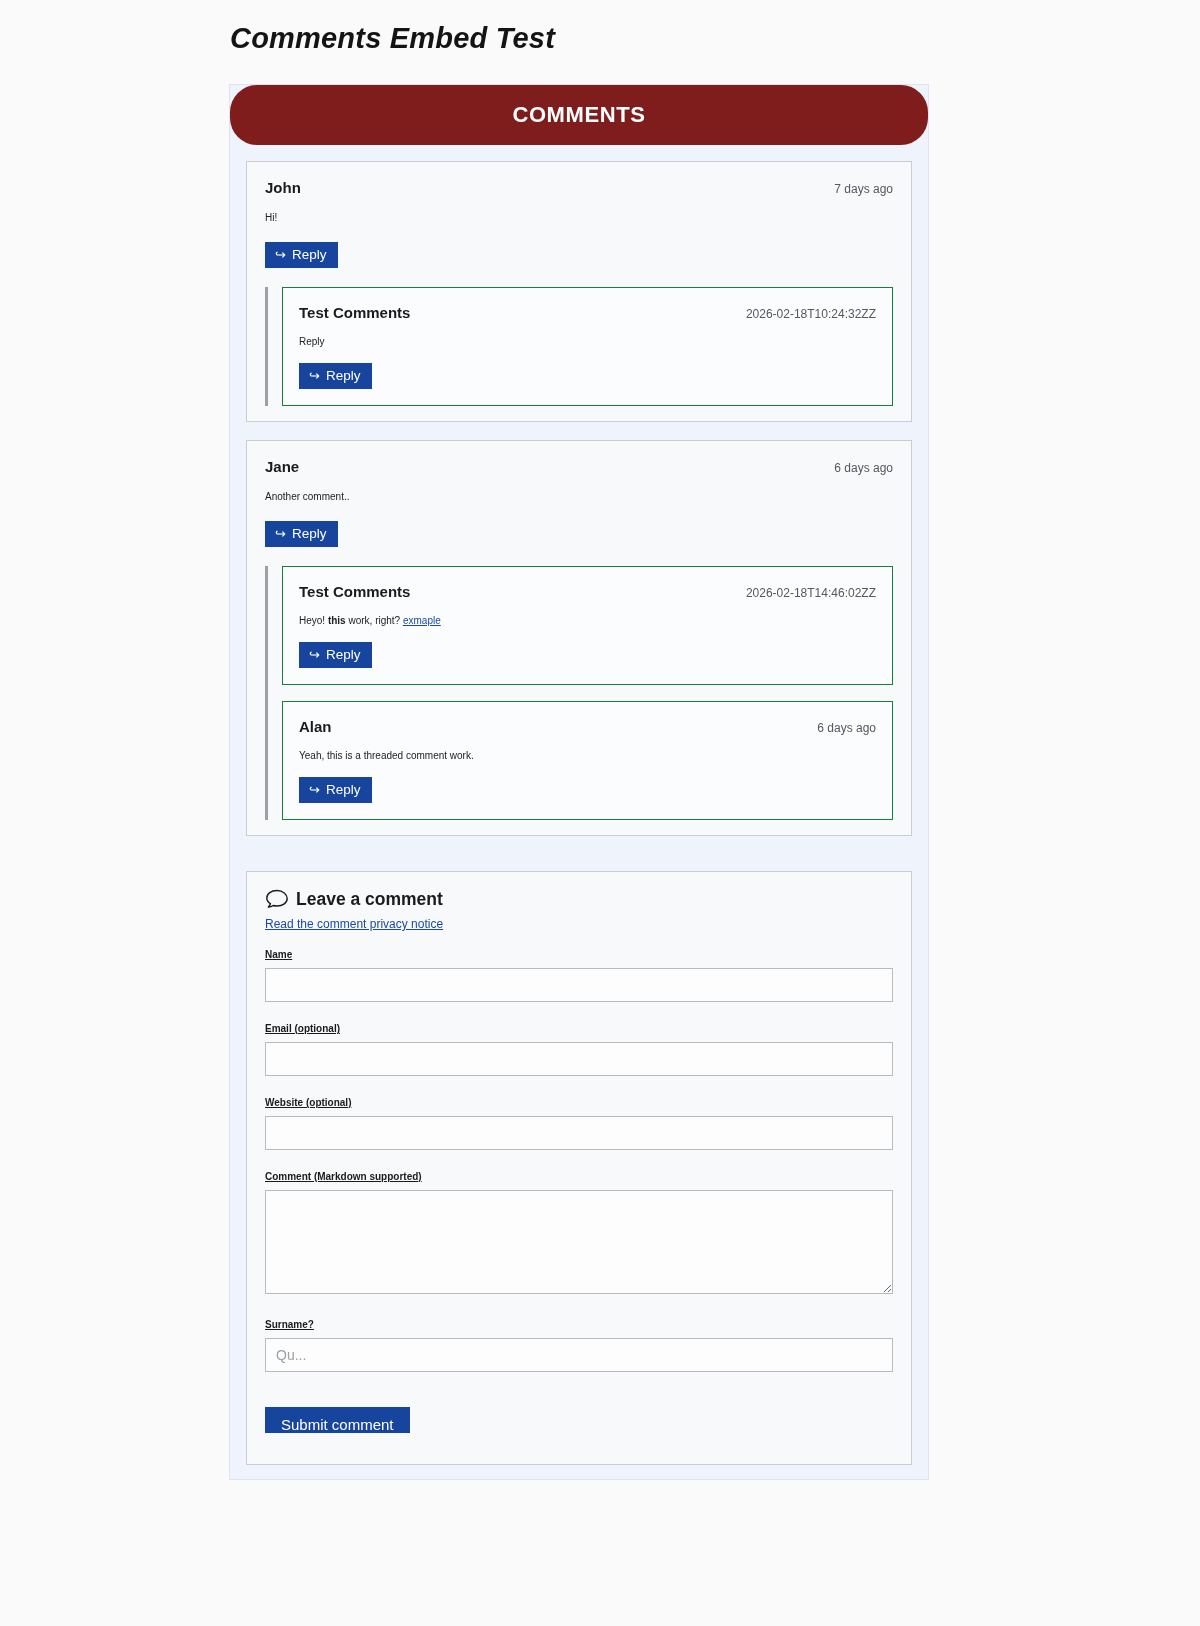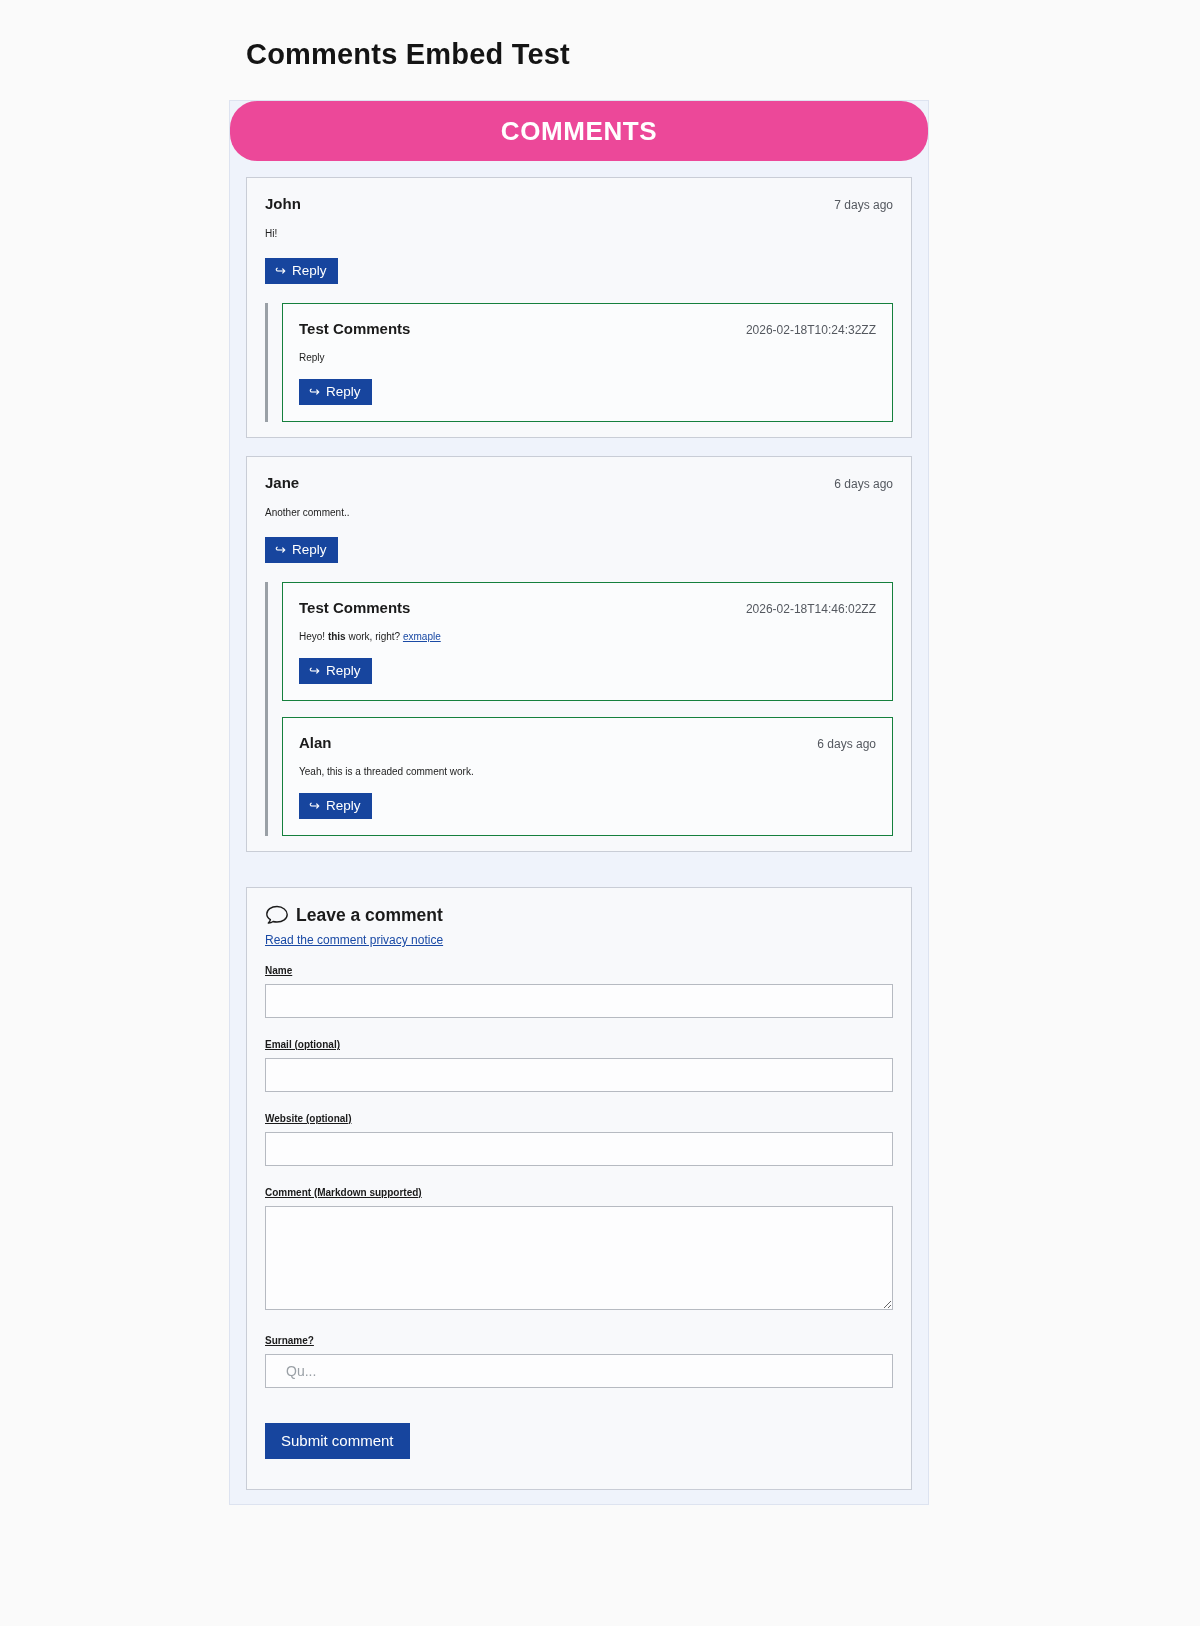--- a/index.html
+++ b/index.html
@@ -5,40 +5,41 @@
   * { box-sizing: border-box; }
   html, body { margin: 0; padding: 0; }
   body {
     width: 1200px;
     min-height: 1626px;
     background: #fafafa;
     font-family: "Liberation Sans", sans-serif;
     color: #1b1b1b;
   }
   .page-title {
-    margin: 16px;
+    margin: 0;
     padding: 22px 0 0 230px;
     font-size: 29px;
     font-weight: 700;
     color: #141414;
     letter-spacing: 0.2px;
+    font-style: italic;
   }
   .widget {
     width: 700px;
     margin: 29px 0 40px 229px;
     background: #eff3fb;
     border: 1px solid #dde3f0;
   }
   .widget-header {
-    background: #ec4899;
+    background: #7f1d1d;
     color: #ffffff;
     height: 60px;
     line-height: 60px;
     text-align: center;
-    font-size: 26px;
+    font-size: 22px;
     font-weight: 700;
     letter-spacing: 0.6px;
     border-radius: 27px;
   }
   .widget-body { padding: 16px 16px 14px; }
 
   .comment-card {
     background: #f8f9fb;
     border: 1px solid #c9cdd6;
     padding: 17px 18px 15px;
@@ -116,30 +117,30 @@
   }
   .field-label.first { margin-top: 17px; }
   .text-field, .text-area {
     width: 100%;
     border: 1px solid #b6bac1;
     background: #fdfdfe;
     font-family: "Liberation Sans", sans-serif;
     font-size: 14px;
     color: #222;
   }
-  .text-field { height: 34px; padding: 0 20px; }
+  .text-field { height: 34px; padding: 0 10px; }
   .text-area { height: 104px; padding: 8px 10px; resize: both; }
   .text-field::placeholder { color: #9aa0a6; }
   .submit-btn {
     background: #17459e;
     color: #ffffff;
     border: none;
     font-family: "Liberation Sans", sans-serif;
     font-size: 15px;
-    padding: 9px 16px 10px;
+    padding: 9px 16px 0;
     margin-top: 35px;
     cursor: pointer;
   }
 </style>
 </head>
 <body>
 
 <h1 class="page-title">Comments Embed Test</h1>
 
 <div class="widget">

